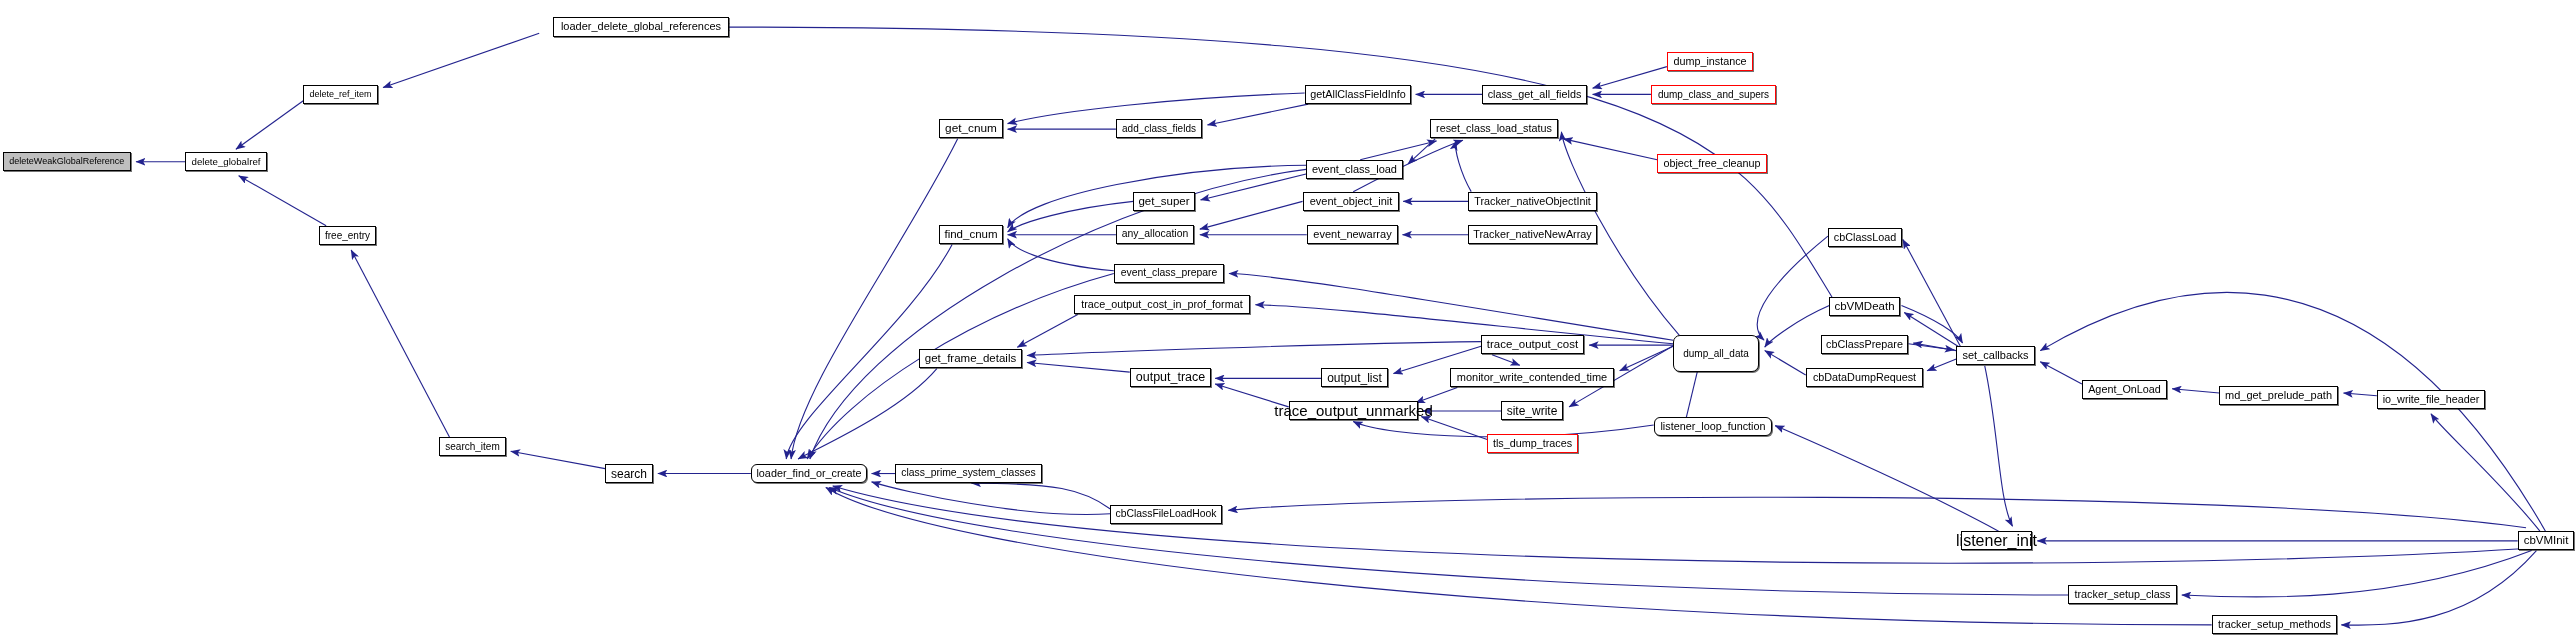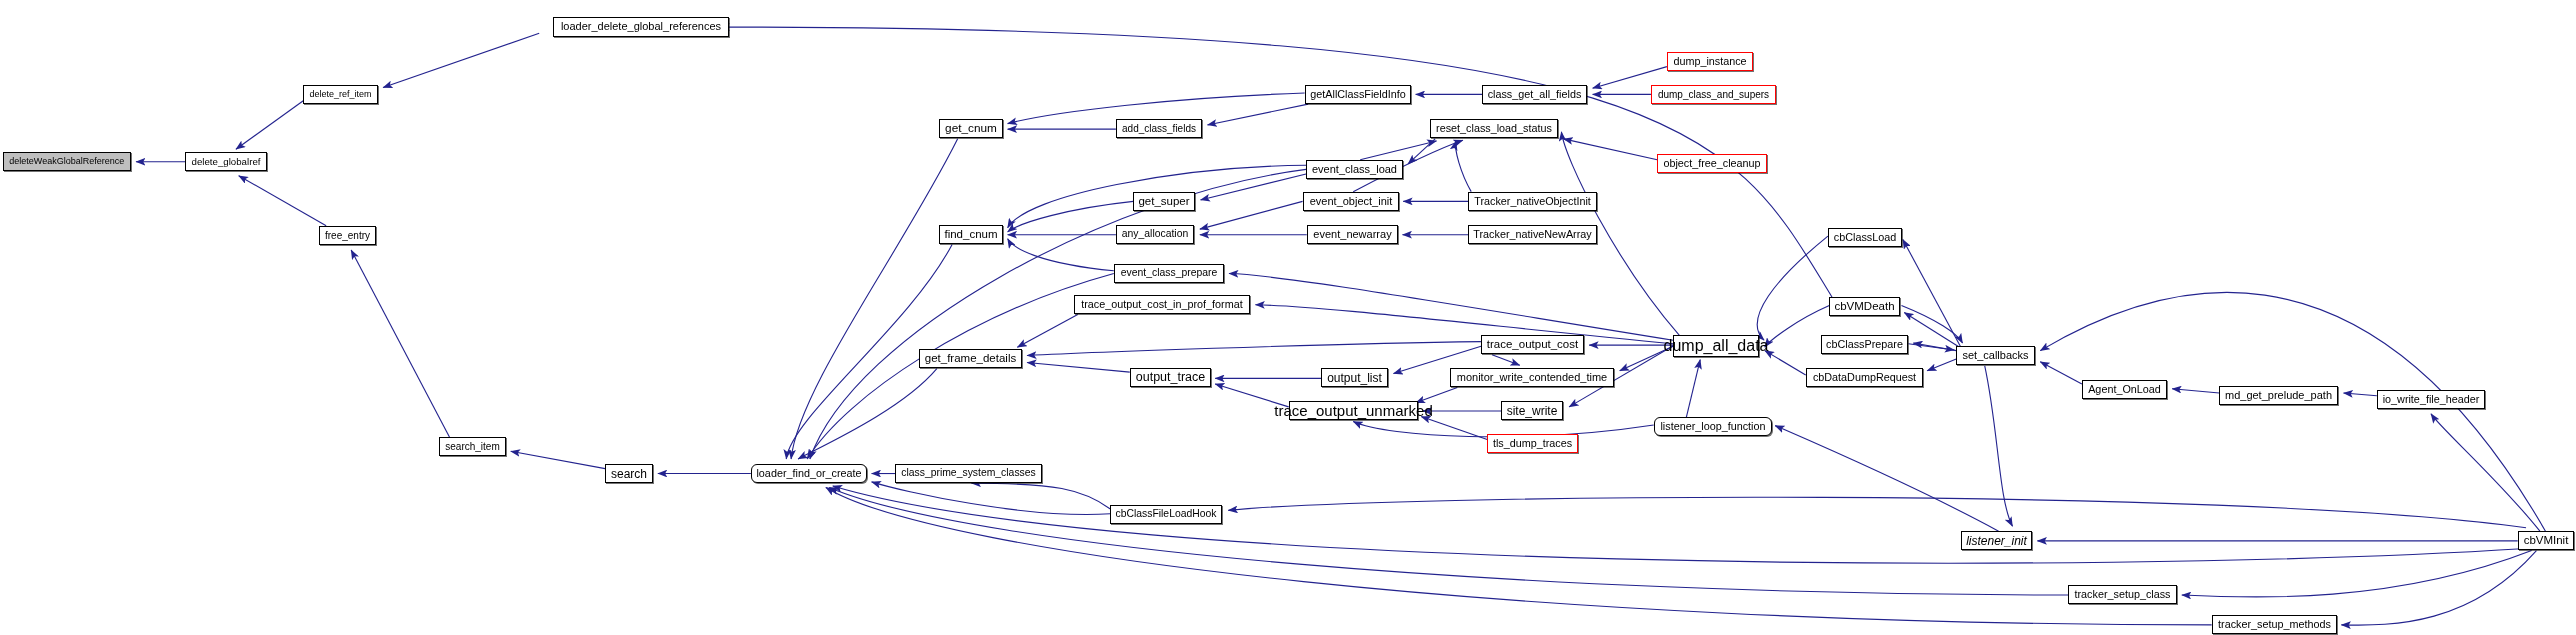--- a/index.html
+++ b/index.html
@@ -208,21 +208,21 @@
       </div>
       <div class="node" style="left: 1450px; top: 368px; width: 164px; height: 19.4px; font-size: 11px;">
         <span>monitor_write_contended_time</span>
       </div>
       <div class="node" style="left: 1501px; top: 401px; width: 62px; height: 19.4px; font-size: 12px;">
         <span>site_write</span>
       </div>
       <div class="node red" style="left: 1487px; top: 434px; width: 91px; height: 19.4px; border-color: rgb(255, 0, 0); font-size: 10.8px;">
         <span>tls_dump_traces</span>
       </div>
-      <div class="node" style="left: 1673px; top: 335px; width: 86px; height: 22px; font-size: 16px;">
+      <div class="node" style="left: 1673px; top: 335px; width: 86px; height: 37px; font-size: 10px; border-radius: 7px;">
         <span>dump_all_data</span>
       </div>
       <div class="node" style="left: 1654px; top: 417px; width: 118px; height: 19.4px; font-size: 10.8px; border-radius: 6px;">
         <span>listener_loop_function</span>
       </div>
       <div class="node" style="left: 1828px; top: 228px; width: 74px; height: 19.4px; font-size: 10.8px;">
         <span>cbClassLoad</span>
       </div>
       <div class="node" style="left: 1829px; top: 297px; width: 71px; height: 19.4px; font-size: 11.5px;">
         <span>cbVMDeath</span>
@@ -238,21 +238,21 @@
       </div>
       <div class="node" style="left: 2082px; top: 380px; width: 85px; height: 19.4px; font-size: 10.8px;">
         <span>Agent_OnLoad</span>
       </div>
       <div class="node" style="left: 2219px; top: 386px; width: 119px; height: 19.4px; font-size: 11px;">
         <span>md_get_prelude_path</span>
       </div>
       <div class="node" style="left: 2377px; top: 390px; width: 108px; height: 19.4px; font-size: 10.8px;">
         <span>io_write_file_header</span>
       </div>
-      <div class="node" style="left: 1961px; top: 531px; width: 71px; height: 19.4px; font-size: 12px; font-style: italic;">
+      <div class="node" style="left: 1961px; top: 531px; width: 71px; height: 19.4px; font-size: 16px;">
         <span>listener_init</span>
       </div>
       <div class="node" style="left: 2518px; top: 531px; width: 56px; height: 19.4px; font-size: 11.5px;">
         <span>cbVMInit</span>
       </div>
       <div class="node" style="left: 2068px; top: 585px; width: 109px; height: 19.4px; font-size: 10.8px;">
         <span>tracker_setup_class</span>
       </div>
       <div class="node" style="left: 2212px; top: 615px; width: 125px; height: 19.4px; font-size: 10.8px;">
         <span>tracker_setup_methods</span>

